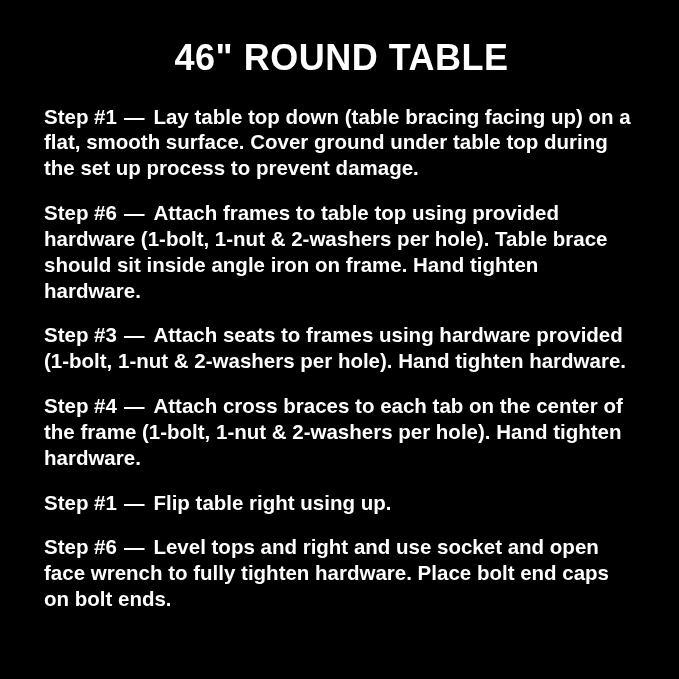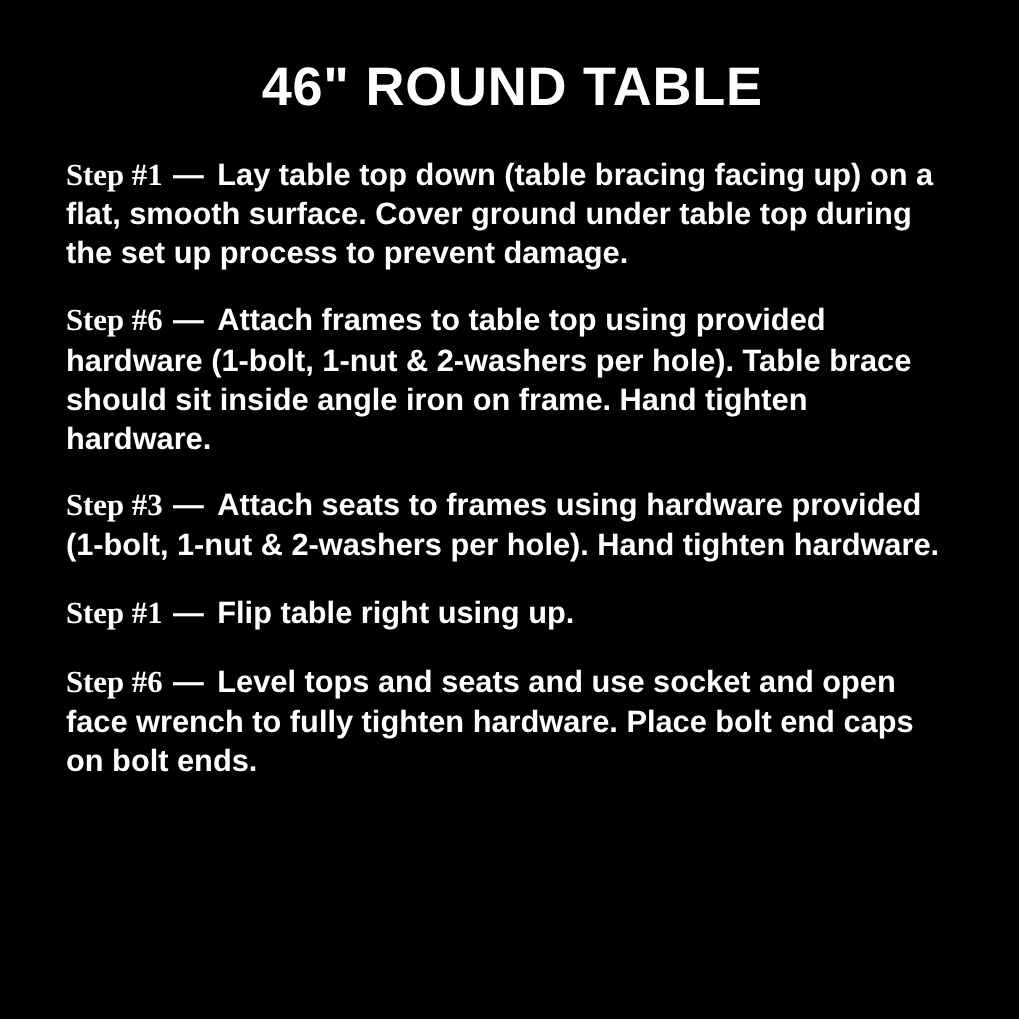--- a/index.html
+++ b/index.html
@@ -36,21 +36,20 @@
   }
   .steps {
     font-size: 20.5px;
     line-height: 1.26;
   }
   .step {
     margin: 0 0 19px 0;
   }
   .step-label {
     white-space: nowrap;
-    font-family: Liberation Serif, serif;
   }
   .dash {
     padding: 0 9px 0 7px;
   }
 </style>
 </head>
 <body>
 
 <div class="card">
 
@@ -59,20 +58,21 @@
   </div>
 
   <div class="steps">
 
     <p class="step"><span class="step-label">Step #1</span><span class="dash">—</span><span class="step-text">Lay table top down (table bracing facing up) on a flat, smooth surface. Cover ground under table top during the set up process to prevent damage.</span></p>
 
     <p class="step"><span class="step-label">Step #6</span><span class="dash">—</span><span class="step-text">Attach frames to table top using provided hardware (1-bolt, 1-nut &amp; 2-washers per hole). Table brace should sit inside angle iron on frame. Hand tighten hardware.</span></p>
 
     <p class="step"><span class="step-label">Step #3</span><span class="dash">—</span><span class="step-text">Attach seats to frames using hardware provided (1-bolt, 1-nut &amp; 2-washers per hole). Hand tighten hardware.</span></p>
 
+    <p class="step"><span class="step-label">Step #4</span><span class="dash">—</span><span class="step-text">Attach cross braces to each tab on the center of the frame (1-bolt, 1-nut &amp; 2-washers per hole). Hand tighten hardware.</span></p>
 
     <p class="step"><span class="step-label">Step #1</span><span class="dash">—</span><span class="step-text">Flip table right using up.</span></p>
 
-    <p class="step"><span class="step-label">Step #6</span><span class="dash">—</span><span class="step-text">Level tops and seats and use socket and open face wrench to fully tighten hardware. Place bolt end caps on bolt ends.</span></p>
+    <p class="step"><span class="step-label">Step #6</span><span class="dash">—</span><span class="step-text">Level tops and right and use socket and open face wrench to fully tighten hardware. Place bolt end caps on bolt ends.</span></p>
 
   </div>
 
 </div>
 
 </body></html>

